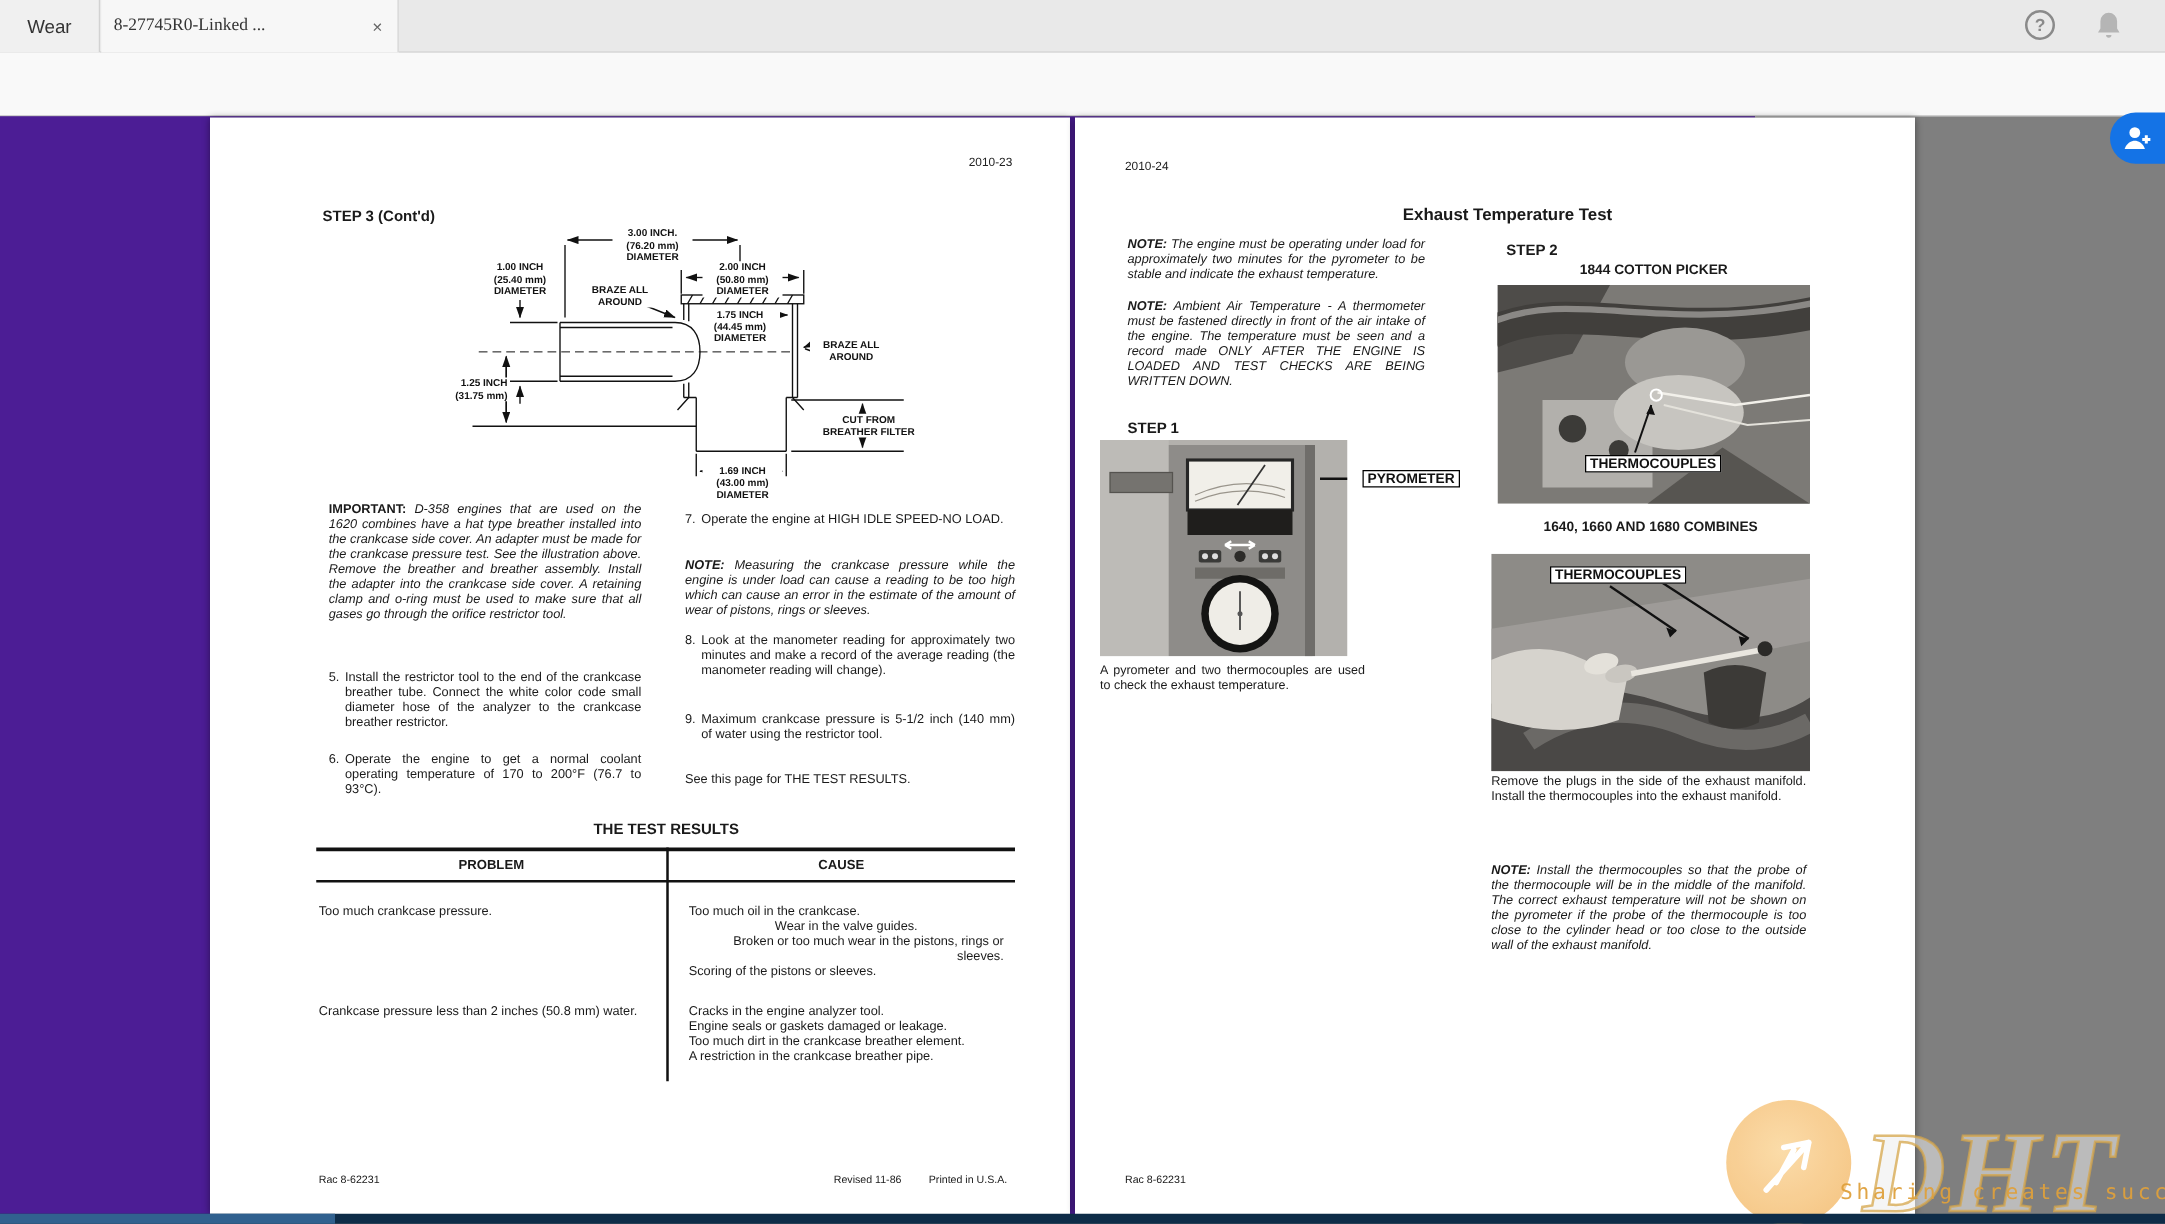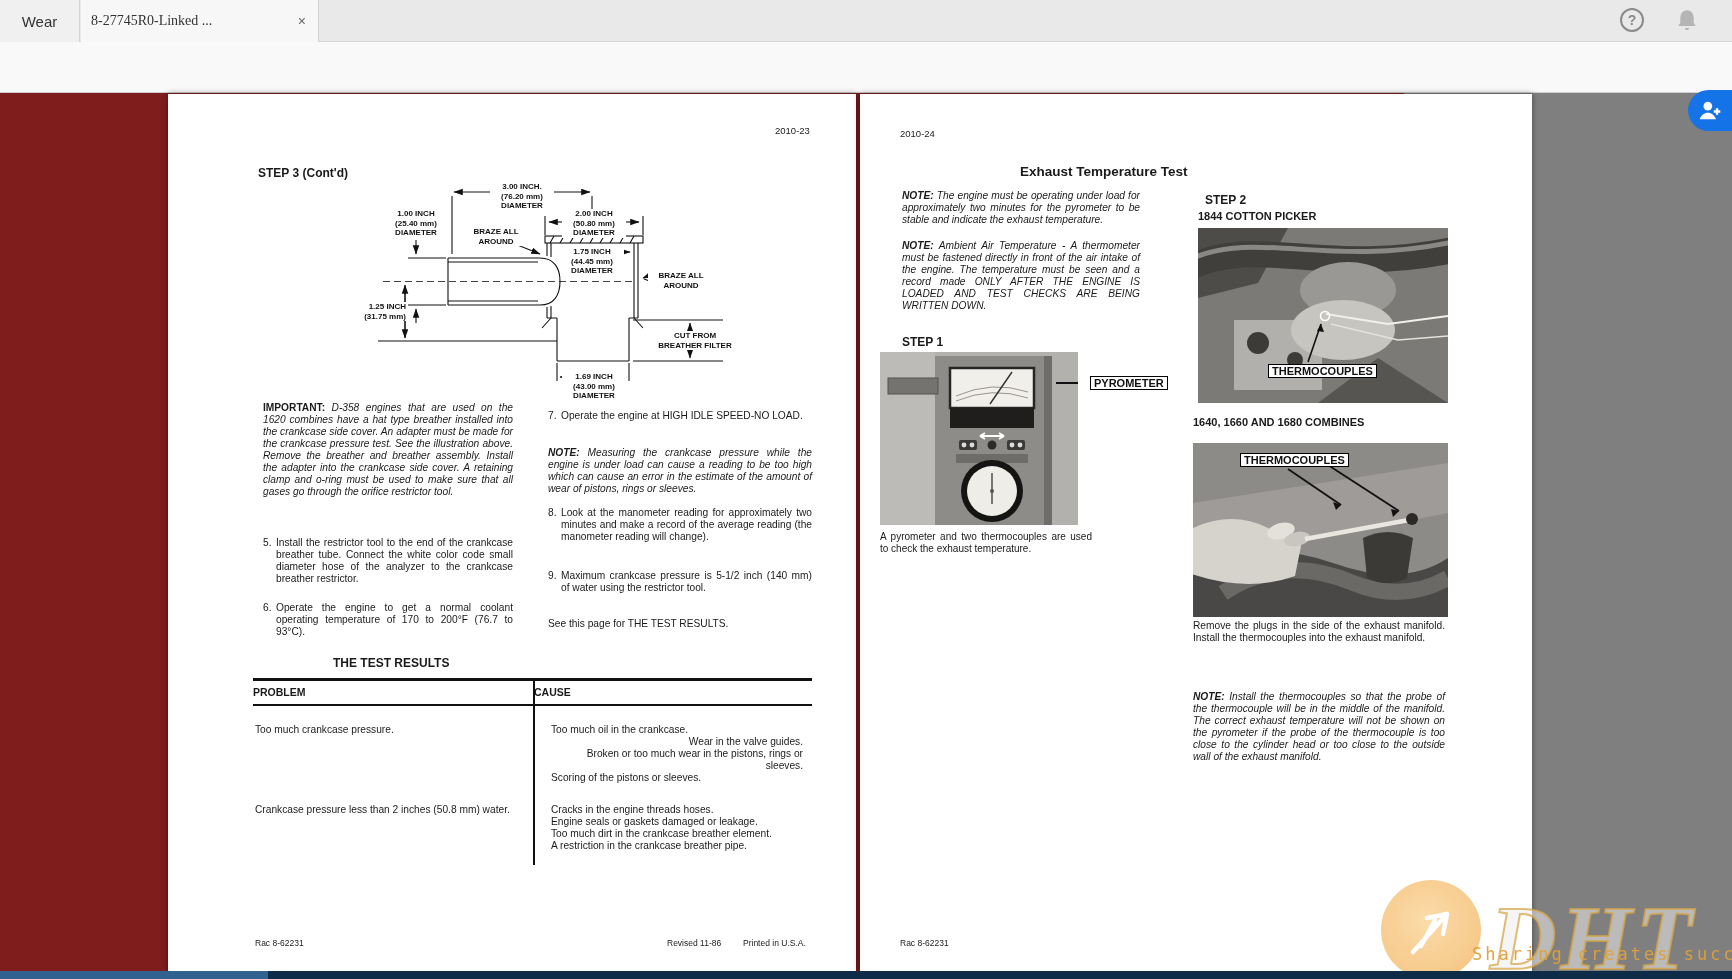--- a/index.html
+++ b/index.html
@@ -15,38 +15,38 @@
   #tab-doc .x { color:#666; font-size:14px; padding:0 2px; }
   #toolbar { left:0; top:42px; width:1732px; height:51px; background:#f9f9f9; border-bottom:1px solid #cfcfcf; }
   .ticon { position:absolute; }
   #page-input { position:absolute; left:806px; top:55px; width:40px; height:25px; border:1px solid #c3c3c3;
     background:#fff; text-align:center; font-size:12.5px; color:#333; font-family:"Liberation Sans",sans-serif; }
   #page-total { left:854px; top:61px; font-size:13px; color:#555; }
   #share-pill { right:0; top:48px; width:44px; height:41px; background:#1473e6; border-radius:22px 0 0 22px; }
   #bottombar { left:0; top:971px; width:1732px; height:8px; background:#0e2c48; }
   #bb-thumb { left:0; top:0; width:268px; height:8px; background:#31618f; }
   
-  #docarea { left:0; top:93px; width:1404px; height:879px; background:#7f1d1d; }
+  #docarea { left:0; top:93px; width:1404px; height:879px; background:#4c1d95; }
   .page { position:absolute; top:1px; height:878px; background:#fff; box-shadow:0 0 6px rgba(0,0,0,.45); color:#1a1a1a; }
   #pageL { left:168px; width:688px; }
   #pageR { left:860px; width:672px; }
   .pn { font-size:9.5px; color:#222; }
   .hstep { font-weight:bold; font-size:12px; }
   .btxt { font-size:10.2px; line-height:12px; text-align:justify; }
   .ital { font-style:italic; }
   .b { font-weight:bold; }
   .step { display:flex; }
   .step .n { width:13px; flex:none; }
   .step .t { flex:1; text-align:justify; }
   .dim-label { position:absolute; font-size:8px; font-weight:bold; line-height:9.5px; white-space:pre-line;
     text-align:center; background:#fff; color:#111; }
   .photo-label { position:absolute; background:#fff; border:1px solid #000; font-size:11px; font-weight:bold;
     padding:2px 3px; line-height:8px; color:#111; }
   .cap { font-size:10px; line-height:12px; text-align:justify; }
-  .ctr { }
+  .ctr { text-align:center; }
   svg { display:block; }
 </style>
 </head>
 <body>
 
 <div class="abs" id="tabbar">
   <div class="abs tab" id="tab-tools">
     <span>Wear</span>
   </div>
   <div class="abs tab" id="tab-doc">
@@ -265,27 +265,27 @@
     <div class="abs ctr b" style="left:165px;top:562px;width:400px;font-size:12px;">THE TEST RESULTS</div>
     <div class="abs" style="left:85px;top:584px;width:559px;height:187px;">
       <div class="abs" style="left:0;top:0;width:559px;height:2.5px;background:#111;"></div>
       <div class="abs" style="left:280px;top:0;width:1.6px;height:187px;background:#111;"></div>
       <div class="abs" style="left:0;top:26px;width:559px;height:1.6px;background:#111;"></div>
       <div class="abs b ctr" style="left:0;top:8px;width:280px;font-size:10.5px;">PROBLEM</div>
       <div class="abs b ctr" style="left:281px;top:8px;width:278px;font-size:10.5px;">CAUSE</div>
       <div class="abs btxt" style="left:2px;top:46px;width:262px;text-align:left;">Too much crankcase pressure.</div>
       <div class="abs" style="left:298px;top:46px;width:252px;">
         <div class="btxt" style="text-align:left;">Too much oil in the crankcase.</div>
-        <div class="btxt" style="text-align:right;">Wear in the valve guides.</div>
+        <div class="btxt" style="text-align:center;">Wear in the valve guides.</div>
         <div class="btxt" style="text-align:right;">Broken or too much wear in the pistons, rings or sleeves.</div>
         <div class="btxt" style="text-align:left;">Scoring of the pistons or sleeves.</div>
       </div>
       <div class="abs btxt" style="left:2px;top:126px;width:262px;text-align:left;">Crankcase pressure less than 2 inches (50.8 mm) water.</div>
       <div class="abs" style="left:298px;top:126px;width:252px;">
-        <div class="btxt" style="text-align:left;">Cracks in the engine threads hoses.</div>
+        <div class="btxt" style="text-align:left;">Cracks in the engine analyzer tool.</div>
         <div class="btxt" style="text-align:left;">Engine seals or gaskets damaged or leakage.</div>
         <div class="btxt" style="text-align:left;">Too much dirt in the crankcase breather element.</div>
         <div class="btxt" style="text-align:left;">A restriction in the crankcase breather pipe.</div>
       </div>
     </div>
 
     <div class="abs" style="left:87px;top:844px;font-size:8.5px;">Rac 8-62231</div>
     <div class="abs" style="left:499px;top:844px;font-size:8.5px;">Revised 11-86</div>
     <div class="abs" style="left:575px;top:844px;font-size:8.5px;">Printed in U.S.A.</div>
   </div>

